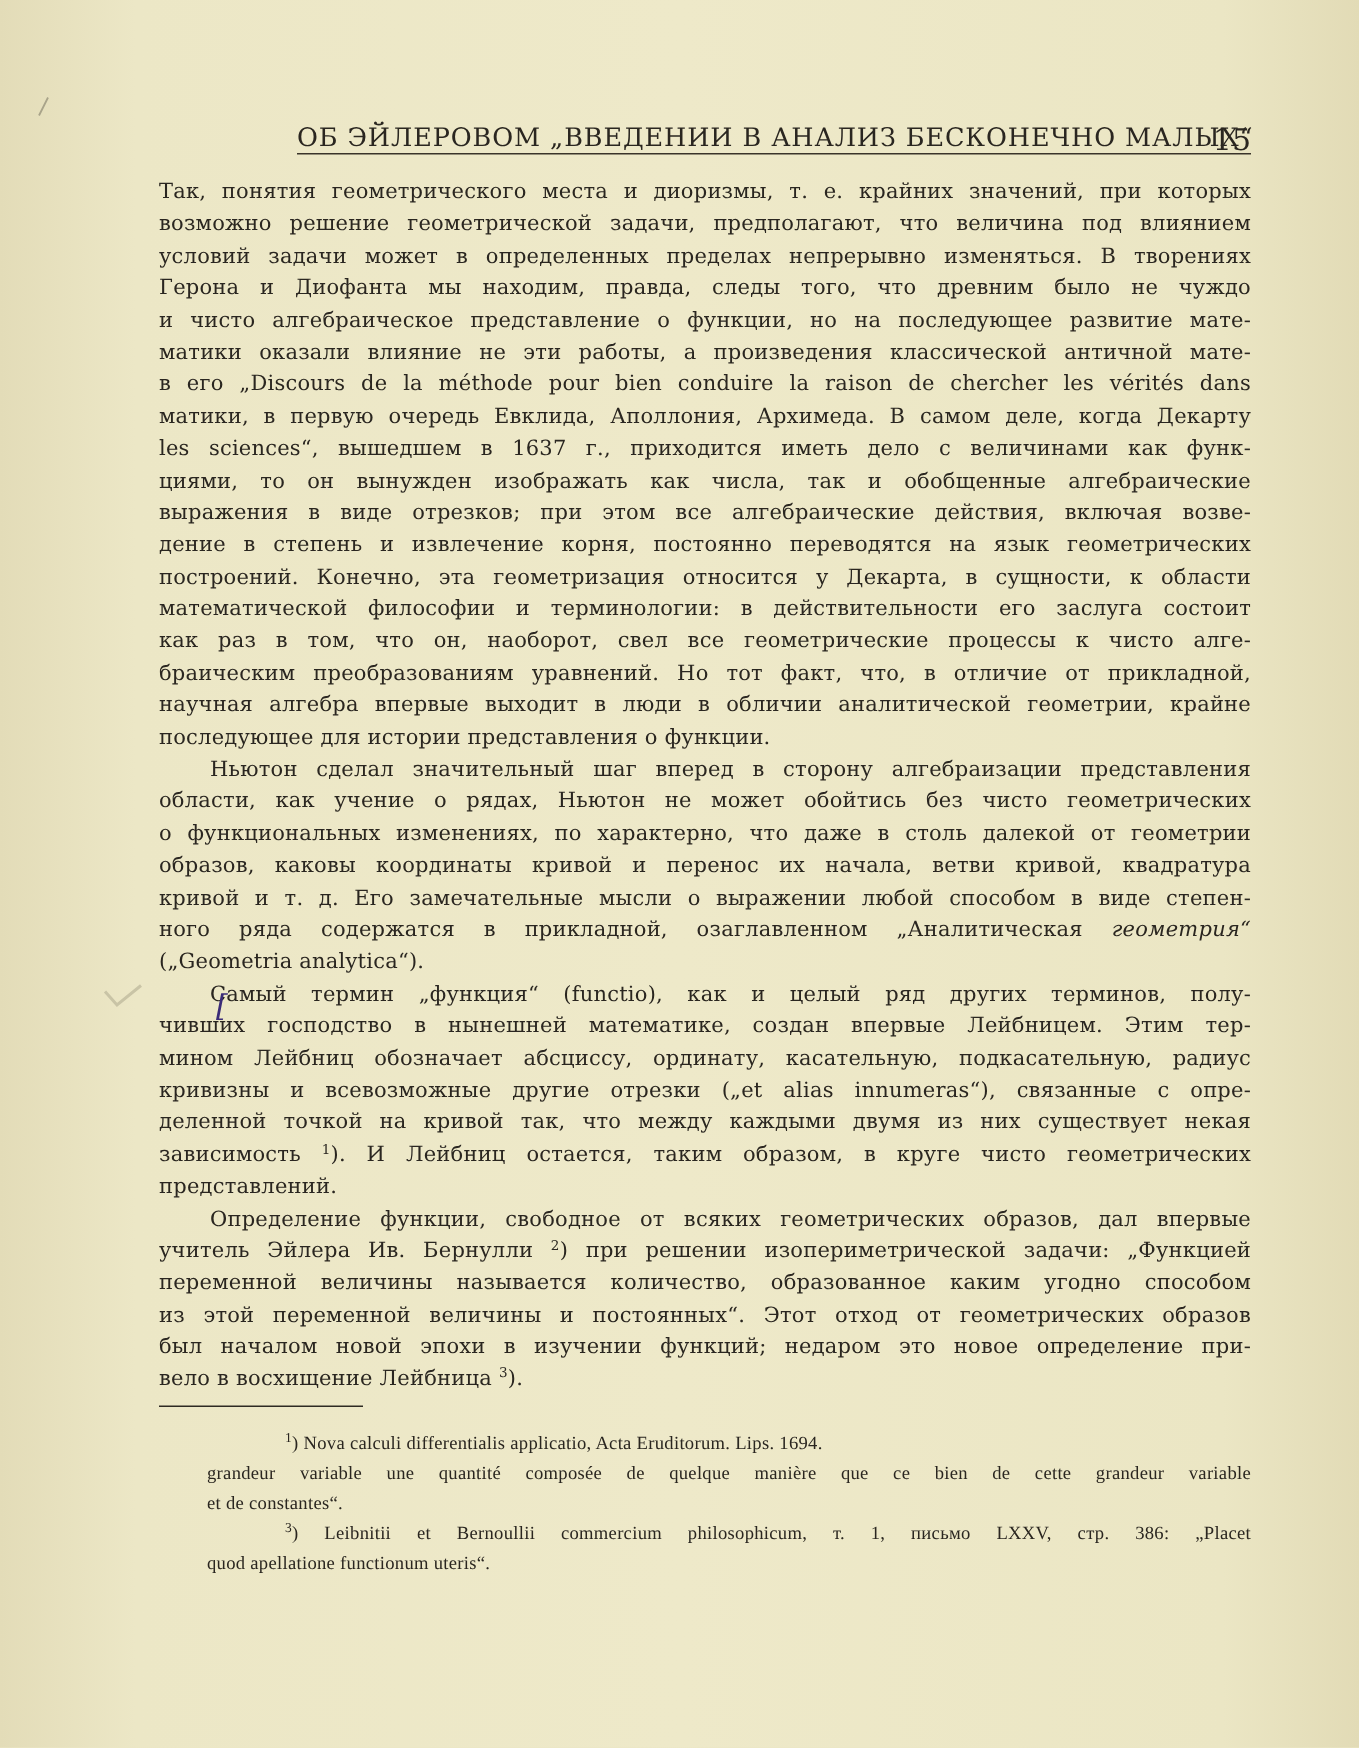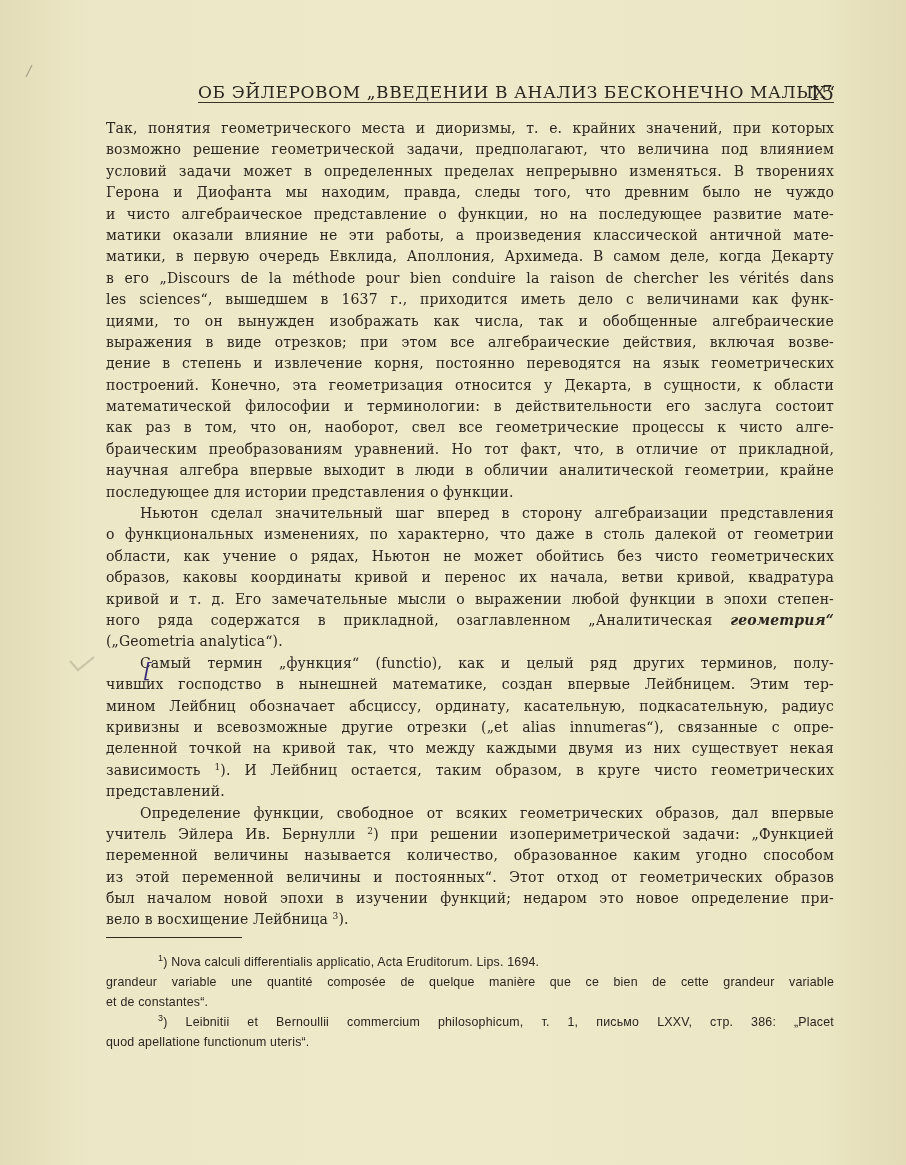--- a/index.html
+++ b/index.html
@@ -80,35 +80,36 @@
       width: 728px;
     }
     .fn-line {
       display: block;
       height: 20px;
       line-height: 20px;
       font-size: 12.4px;
       white-space: nowrap;
       text-align: justify;
       text-align-last: justify;
-      font-family: Liberation Sans, sans-serif;
+      font-family: Liberation Serif, serif;
       letter-spacing: 0.2px;
+      margin-left: 32px;
     }
     .fn-line.last {
       text-align-last: left;
     }
     .fn-line.indent {
       padding-left: 52px;
     }
     sup.fnref {
       font-size: 9px;
       line-height: 0;
       vertical-align: 5px;
     }
-    .italic { font-style: italic; font-weight: bold; }
+    .italic { font-style: italic; }
     .pencil-bracket {
       position: absolute;
       left: 144px;
       top: 660px;
       font-size: 20px;
       color: #3a2b78;
       font-style: italic;
       line-height: 1;
     }
     .pencil-check {
@@ -142,40 +143,40 @@
 
   <div class="body-text">
 
     <div>
       <span class="line">Так, понятия геометрического места и диоризмы, т. е. крайних значений, при которых</span>
       <span class="line">возможно решение геометрической задачи, предполагают, что величина под влиянием</span>
       <span class="line">условий задачи может в определенных пределах непрерывно изменяться. В творениях</span>
       <span class="line">Герона и Диофанта мы находим, правда, следы того, что древним было не чуждо</span>
       <span class="line">и чисто алгебраическое представление о функции, но на последующее развитие мате-</span>
       <span class="line">матики оказали влияние не эти работы, а произведения классической античной мате-</span>
+      <span class="line">в его „Discours de la méthode pour bien conduire la raison de chercher les vérités dans</span>
       <span class="line">матики, в первую очередь Евклида, Аполлония, Архимеда. В самом деле, когда Декарту</span>
-      <span class="line">в его „Discours de la méthode pour bien conduire la raison de chercher les vérités dans</span>
       <span class="line">les sciences“, вышедшем в 1637 г., приходится иметь дело с величинами как функ-</span>
       <span class="line">циями, то он вынужден изображать как числа, так и обобщенные алгебраические</span>
       <span class="line">выражения в виде отрезков; при этом все алгебраические действия, включая возве-</span>
       <span class="line">дение в степень и извлечение корня, постоянно переводятся на язык геометрических</span>
       <span class="line">построений. Конечно, эта геометризация относится у Декарта, в сущности, к области</span>
       <span class="line">математической философии и терминологии: в действительности его заслуга состоит</span>
       <span class="line">как раз в том, что он, наоборот, свел все геометрические процессы к чисто алге-</span>
       <span class="line">браическим преобразованиям уравнений. Но тот факт, что, в отличие от прикладной,</span>
       <span class="line">научная алгебра впервые выходит в люди в обличии аналитической геометрии, крайне</span>
       <span class="line last">последующее для истории представления о функции.</span>
     </div>
 
     <div>
       <span class="line indent">Ньютон сделал значительный шаг вперед в сторону алгебраизации представления</span>
+      <span class="line">области, как учение о рядах, Ньютон не может обойтись без чисто геометрических</span>
       <span class="line">о функциональных изменениях, по характерно, что даже в столь далекой от геометрии</span>
-      <span class="line">области, как учение о рядах, Ньютон не может обойтись без чисто геометрических</span>
       <span class="line">образов, каковы координаты кривой и перенос их начала, ветви кривой, квадратура</span>
-      <span class="line">кривой и т. д. Его замечательные мысли о выражении любой функции в эпохи степен-</span>
+      <span class="line">кривой и т. д. Его замечательные мысли о выражении любой способом в виде степен-</span>
       <span class="line"><span>ного ряда содержатся в прикладной, озаглавленном „Аналитическая </span><span class="italic">геометрия“</span></span>
       <span class="line last">(„Geometria analytica“).</span>
     </div>
 
     <div>
       <span class="line indent">Самый термин „функция“ (functio), как и целый ряд других терминов, полу-</span>
       <span class="line">чивших господство в нынешней математике, создан впервые Лейбницем. Этим тер-</span>
       <span class="line">мином Лейбниц обозначает абсциссу, ординату, касательную, подкасательную, радиус</span>
       <span class="line">кривизны и всевозможные другие отрезки („et alias innumeras“), связанные с опре-</span>
       <span class="line">деленной точкой на кривой так, что между каждыми двумя из них существует некая</span>

